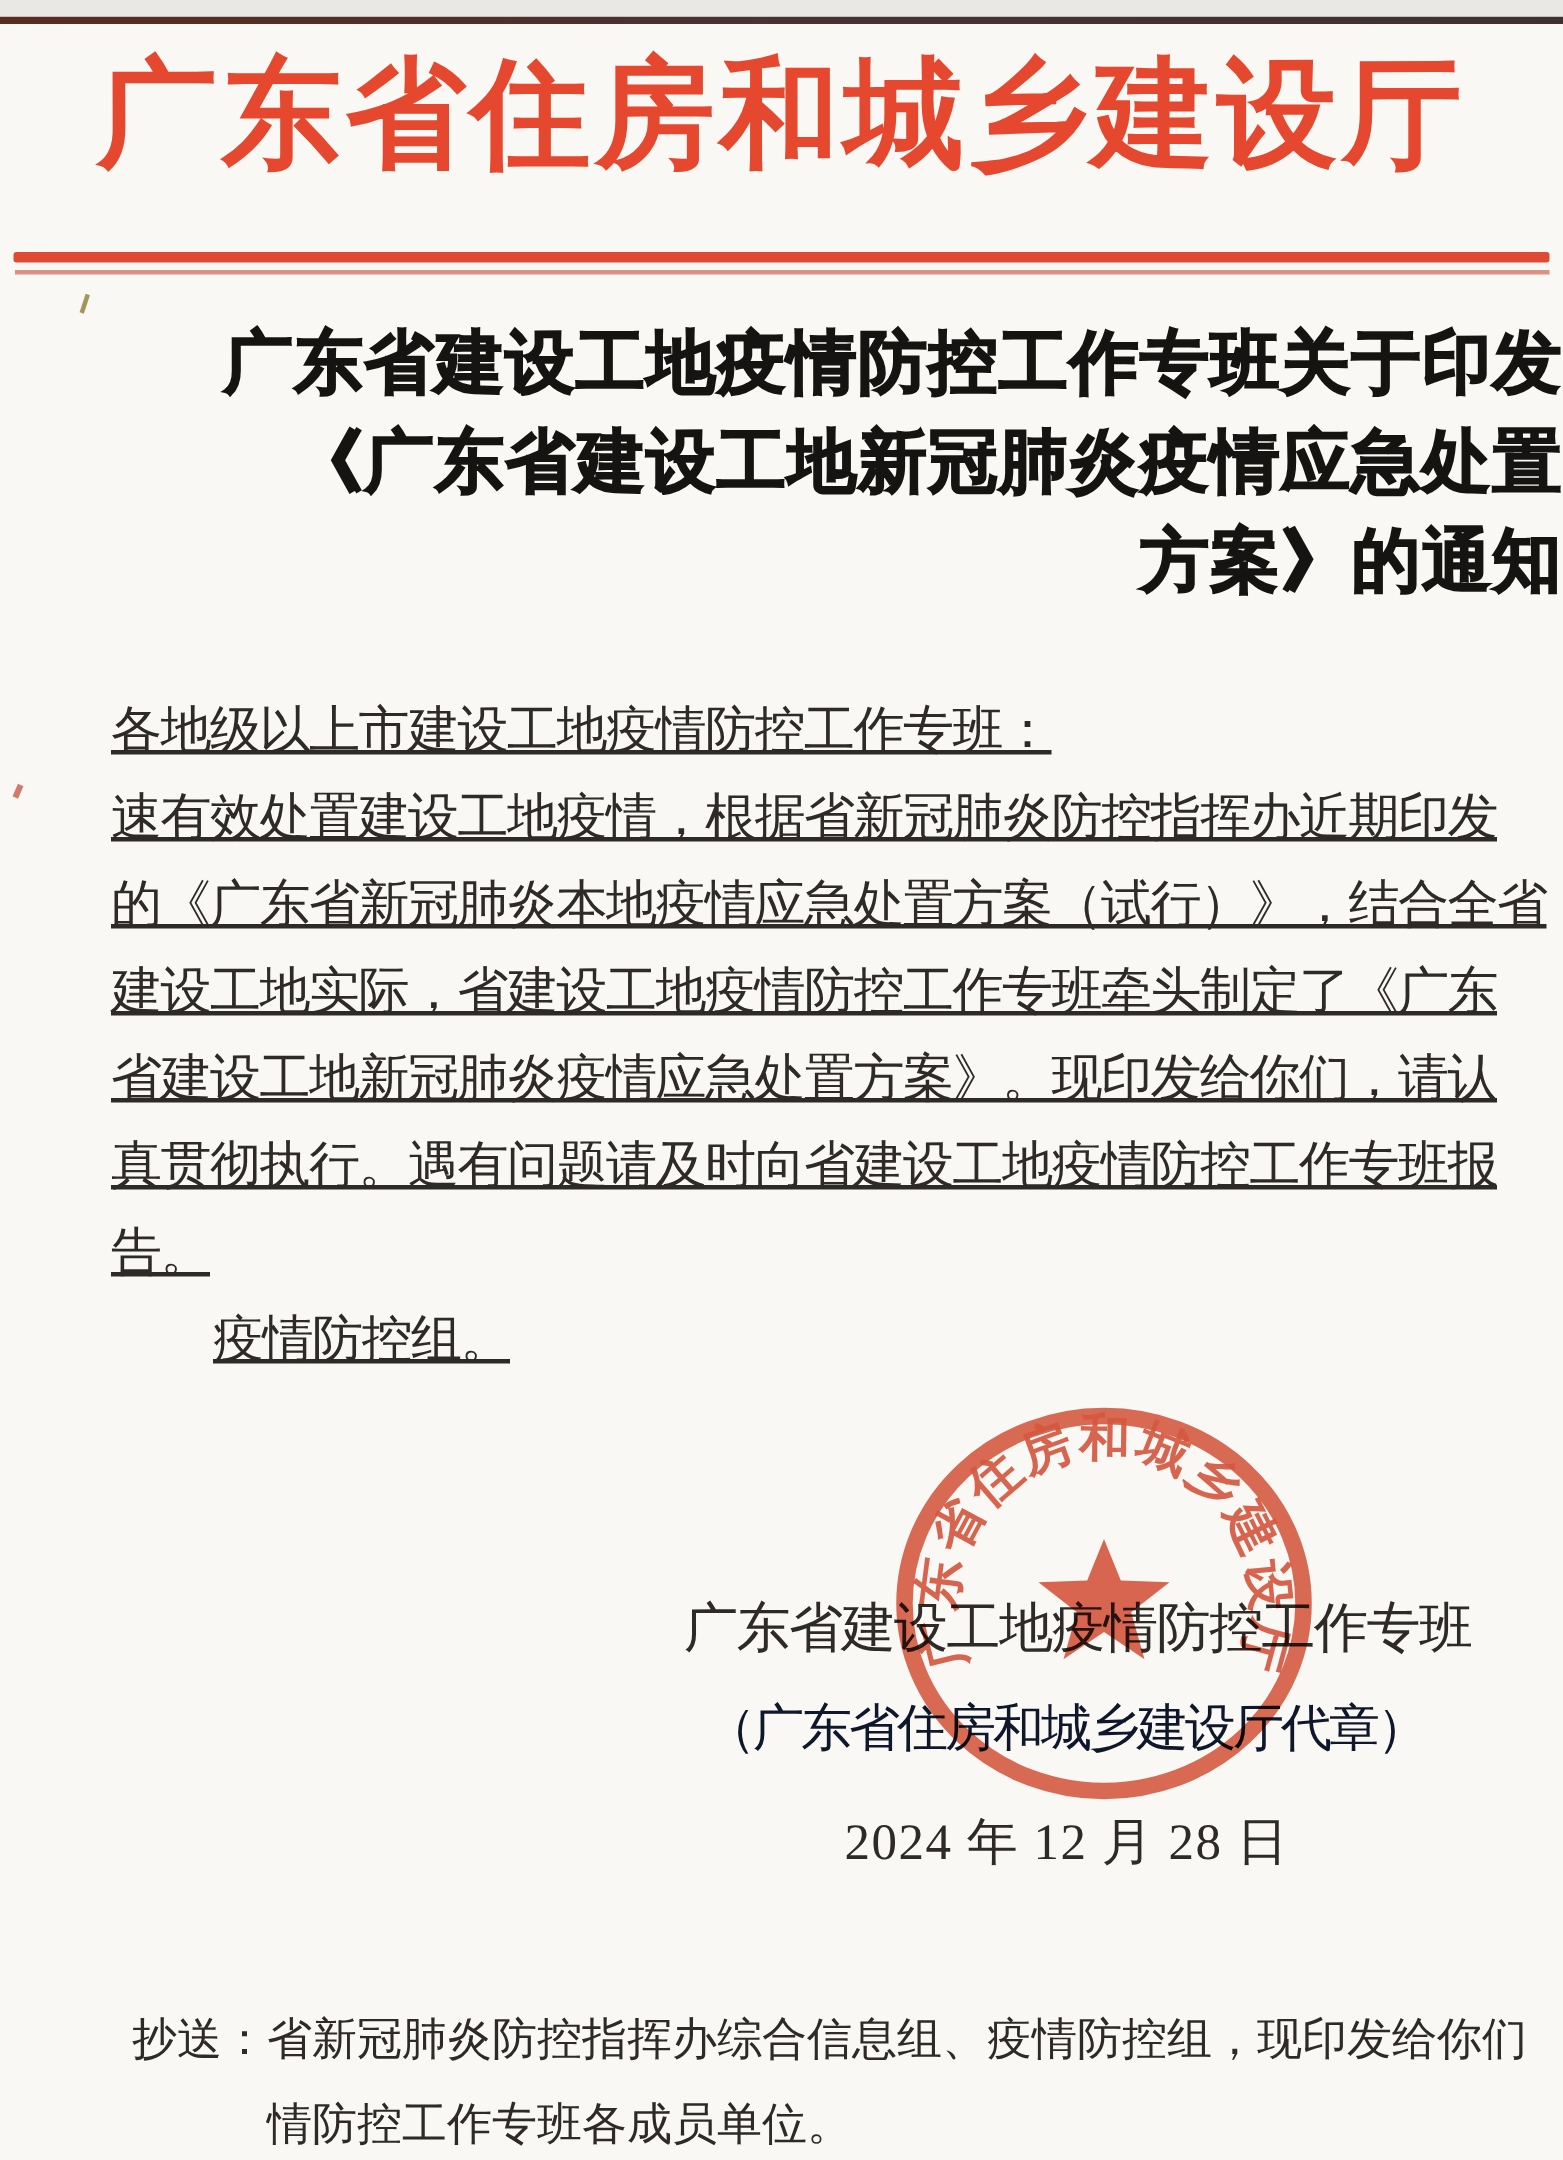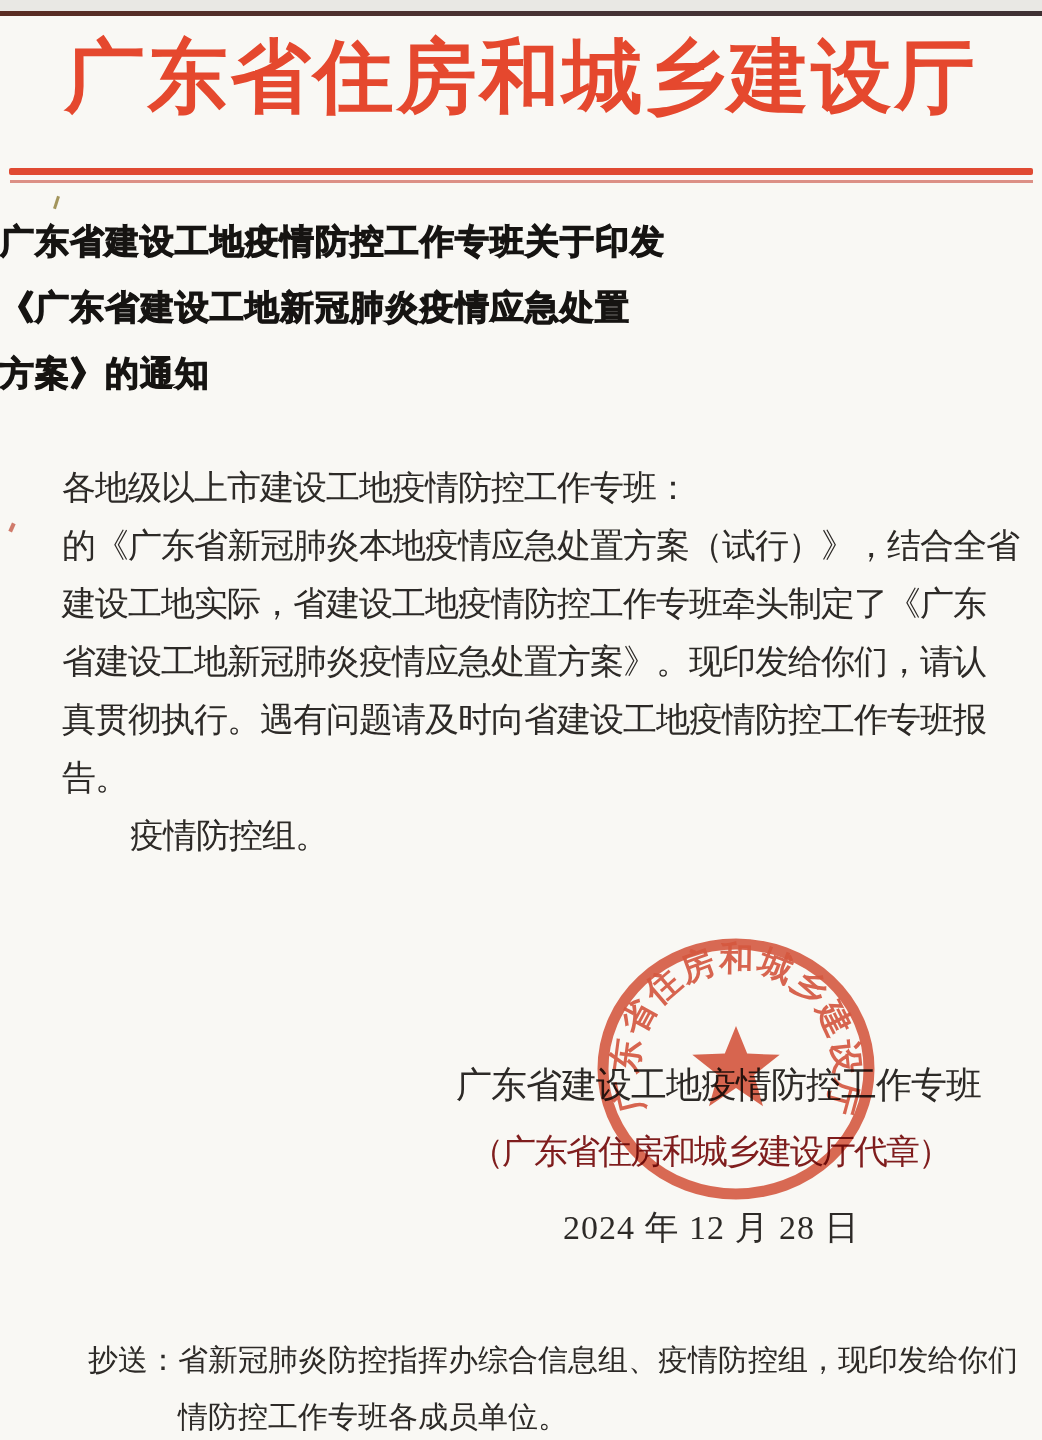--- a/index.html
+++ b/index.html
@@ -38,43 +38,44 @@
   .mark-slash {
     top: 185px; left: 55px; width: 3px; height: 13px;
     background: #8d7c36; transform: rotate(18deg); opacity: .8;
   }
   .mark-dot {
     top: 512px; left: 10px; width: 4px; height: 9px;
     background: #c2523e; transform: rotate(24deg); opacity: .75;
   }
   .doc-title {
     position: absolute; top: 198px; left: 0; width: 100%;
-    text-align: left;
-    font-size: 34px; line-height: 66px;
+    text-align: right;
+    font-size: 46px; line-height: 66px;
     font-weight: 900;
     letter-spacing: 1px;
     color: #161412;
     -webkit-text-stroke: 1.2px #161412;
   }
   .body-block {
-    position: absolute; top: 448px; left: 62px; width: 926px;
+    position: absolute; top: 448px; left: 74px; width: 926px;
     font-size: 34px; line-height: 58px;
     letter-spacing: -1px;
     color: #2d2a27;
     white-space: nowrap;
+    text-decoration: underline;
   }
   .bline { height: 58px; }
   .indent { text-indent: 68px; }
   .sig-org {
     position: absolute; top: 1050px; left: 456px;
     font-size: 36px; letter-spacing: -1px; color: #2d2a27; white-space: nowrap;
   }
   .sig-note {
     position: absolute; top: 1118px; left: 470px;
-    font-size: 34px; letter-spacing: -2px; color: #7f1d1d; white-space: nowrap;
+    font-size: 34px; letter-spacing: -2px; color: #0f172a; white-space: nowrap;
   }
   .sig-date {
     position: absolute; top: 1194px; left: 563px;
     font-size: 34px; letter-spacing: 1px; color: #2d2a27; white-space: nowrap;
   }
   .seal {
     position: absolute; top: 916px; left: 588px;
     width: 296px; height: 284px;
     mix-blend-mode: multiply;
     opacity: 0.92;
@@ -103,20 +104,21 @@
   <div class="mark mark-dot"></div>
 
   <div class="doc-title">
     <div>广东省建设工地疫情防控工作专班关于印发</div>
     <div>《广东省建设工地新冠肺炎疫情应急处置</div>
     <div>方案》的通知</div>
   </div>
 
   <div class="body-block">
     <div class="bline">各地级以上市建设工地疫情防控工作专班：</div>
+    <div class="bline">速有效处置建设工地疫情，根据省新冠肺炎防控指挥办近期印发</div>
     <div class="bline">的《广东省新冠肺炎本地疫情应急处置方案（试行）》，结合全省</div>
     <div class="bline">建设工地实际，省建设工地疫情防控工作专班牵头制定了《广东</div>
     <div class="bline">省建设工地新冠肺炎疫情应急处置方案》。现印发给你们，请认</div>
     <div class="bline">真贯彻执行。遇有问题请及时向省建设工地疫情防控工作专班报</div>
     <div class="bline">告。</div>
     <div class="bline indent">疫情防控组。</div>
   </div>
 
   <div class="sig-org">广东省建设工地疫情防控工作专班</div>
   <div class="sig-note">（广东省住房和城乡建设厅代章）</div>

